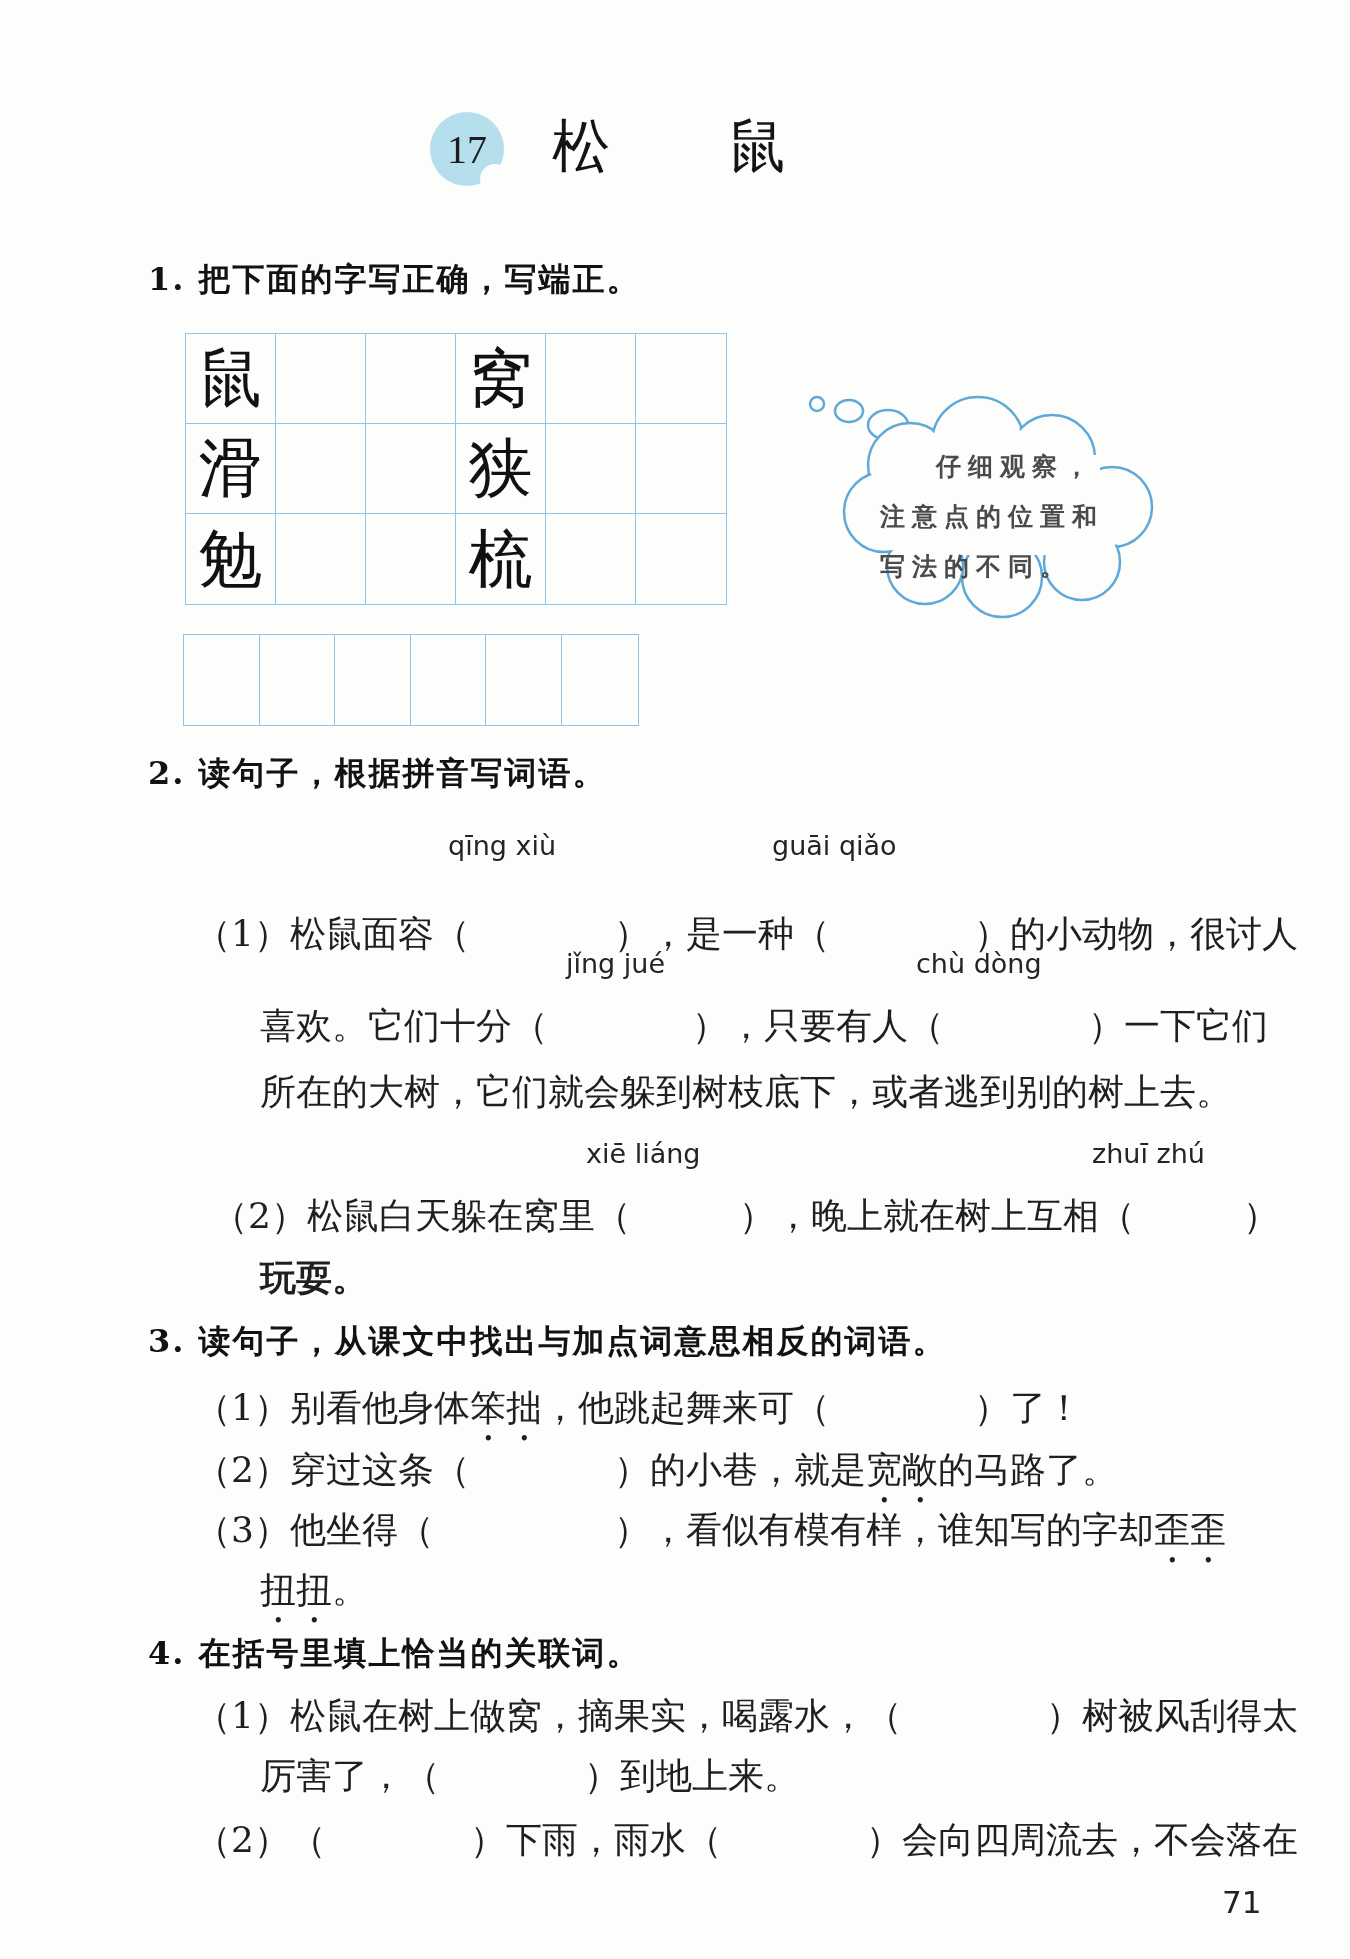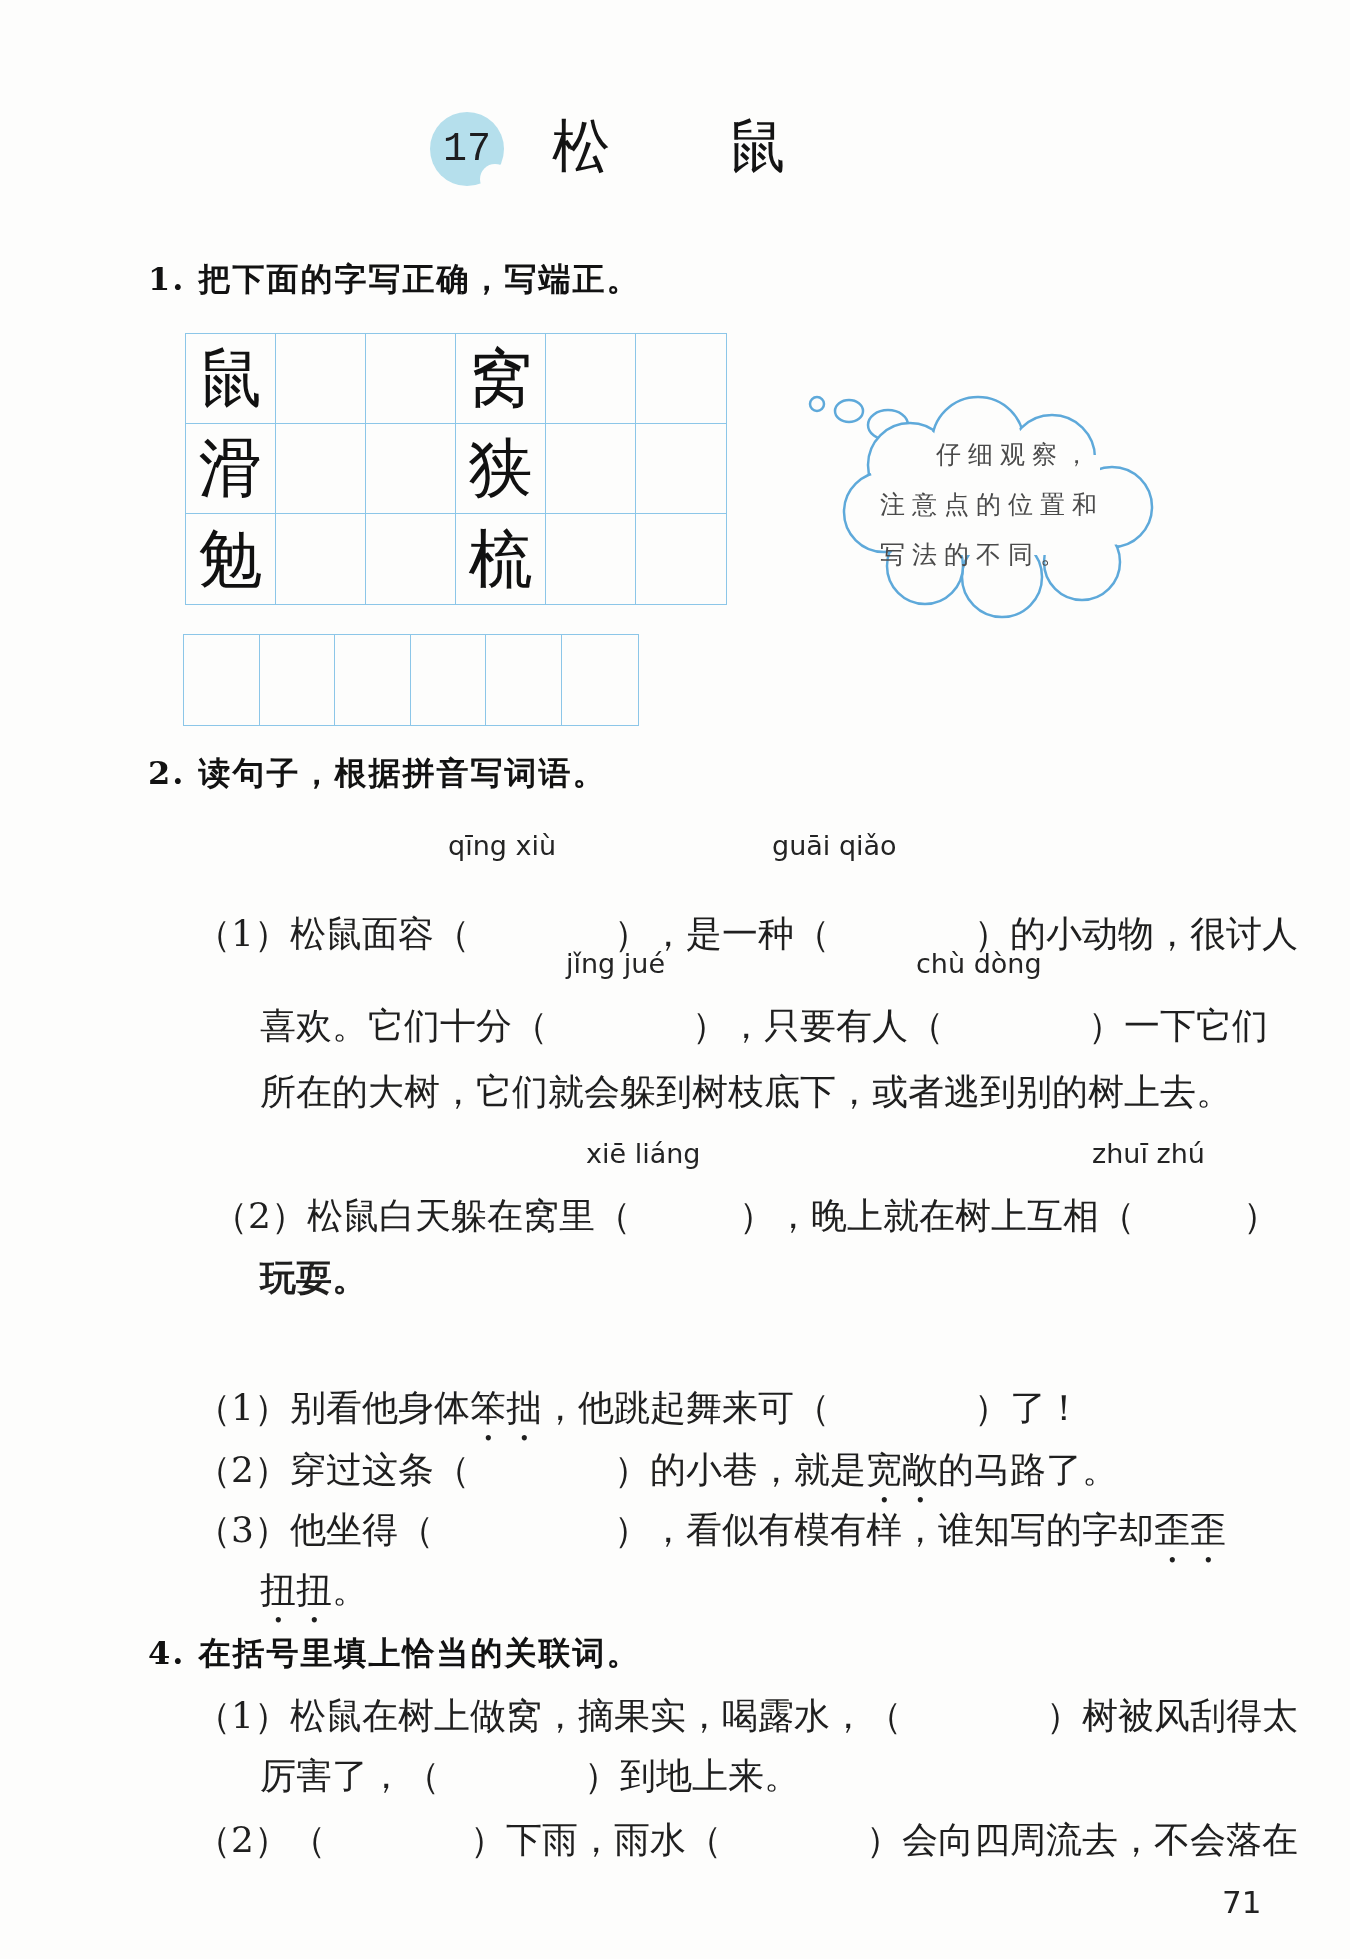--- a/index.html
+++ b/index.html
@@ -11,21 +11,21 @@
     font-family:"DejaVu Serif","Liberation Serif",serif;
     color:#1f1f1f;
     overflow:hidden;
   }
   
   .title-row{position:absolute;left:0;top:106px;width:100%;height:90px;}
   .lesson-badge{
     position:absolute;left:430px;top:6px;width:74px;height:74px;
     border-radius:50%;
     display:flex;align-items:center;justify-content:center;
-    font-family:Liberation Mono, monospace;
+    font-family:Liberation Serif, serif;
     font-size:40px;color:#1d1d1f;
   }
   .lesson-badge::after{ 
     content:"";position:absolute;right:-6px;bottom:-8px;width:30px;height:30px;
     background:#fdfdfc;border-radius:50%;
   }
   .lesson-title{
     position:absolute;left:552px;top:2px;
     font-size:58px;letter-spacing:30px;color:#141414;
     font-weight:500;white-space:nowrap;
@@ -50,23 +50,24 @@
     display:flex;align-items:center;justify-content:center;
     font-size:64px;color:#111;
   }
   .grid .cell.last-col{border-right:none;}
   .grid .cell.last-row{border-bottom:none;}
   .grid-main{left:185px;top:333px;grid-template-columns:repeat(6,90px);grid-auto-rows:90px;}
   .grid-extra{left:183px;top:634px;grid-template-columns:repeat(6,75.6px);grid-auto-rows:90px;}
   
   .bubble-svg{position:absolute;left:790px;top:385px;}
   .bubble-text{
-    position:absolute;left:880px;top:430px;width:262px;
+    position:absolute;left:880px;top:442px;width:262px;
     font-size:25px;line-height:50px;color:#4a4a4a;letter-spacing:7px;
     text-align:left;
+    font-weight:bold;
   }
   .bubble-text .bl1{padding-left:56px;}
   
   .page-num{position:absolute;left:1222px;top:1884px;font-size:31px;color:#222;
             font-family:"DejaVu Sans","Liberation Sans",sans-serif;}
 </style>
 </head>
 <body>
 
 <div class="page">
@@ -155,20 +156,21 @@
   <span class="pinyin" style="left:566px;top:948px;">jǐng jué</span>
   <span class="pinyin" style="left:916px;top:948px;">chù dòng</span>
   <div class="line indent2" style="top:1002px;">喜欢。它们十分（　　　　），只要有人（　　　　）一下它们</div>
   <div class="line indent2" style="top:1068px;">所在的大树，它们就会躲到树枝底下，或者逃到别的树上去。</div>
 
   <span class="pinyin" style="left:586px;top:1138px;">xiē liáng</span>
   <span class="pinyin" style="left:1092px;top:1138px;">zhuī zhú</span>
   <div class="line indent1" style="top:1192px;margin-left:17px;">（2）松鼠白天躲在窝里（　　　），晚上就在树上互相（　　　）</div>
   <div class="line indent2" style="top:1254px;font-weight:bold;">玩耍。</div>
 
+  <div class="h" style="top:1320px;">3. 读句子，从课文中找出与加点词意思相反的词语。</div>
 
   <div class="line indent1" style="top:1384px;"><span>（1）别看他身体</span><span class="emph">笨拙</span><span>，他跳起舞来可（　　　　）了！</span></div>
 
   <div class="line indent1" style="top:1446px;"><span>（2）穿过这条（　　　　）的小巷，就是</span><span class="emph">宽敞</span><span>的马路了。</span></div>
 
   <div class="line indent1" style="top:1506px;"><span>（3）他坐得（　　　　　），看似有模有样，谁知写的字却</span><span class="emph">歪歪</span></div>
 
   <div class="line indent2" style="top:1566px;"><span class="emph">扭扭</span><span>。</span></div>
 
   <div class="h" style="top:1632px;">4. 在括号里填上恰当的关联词。</div>

